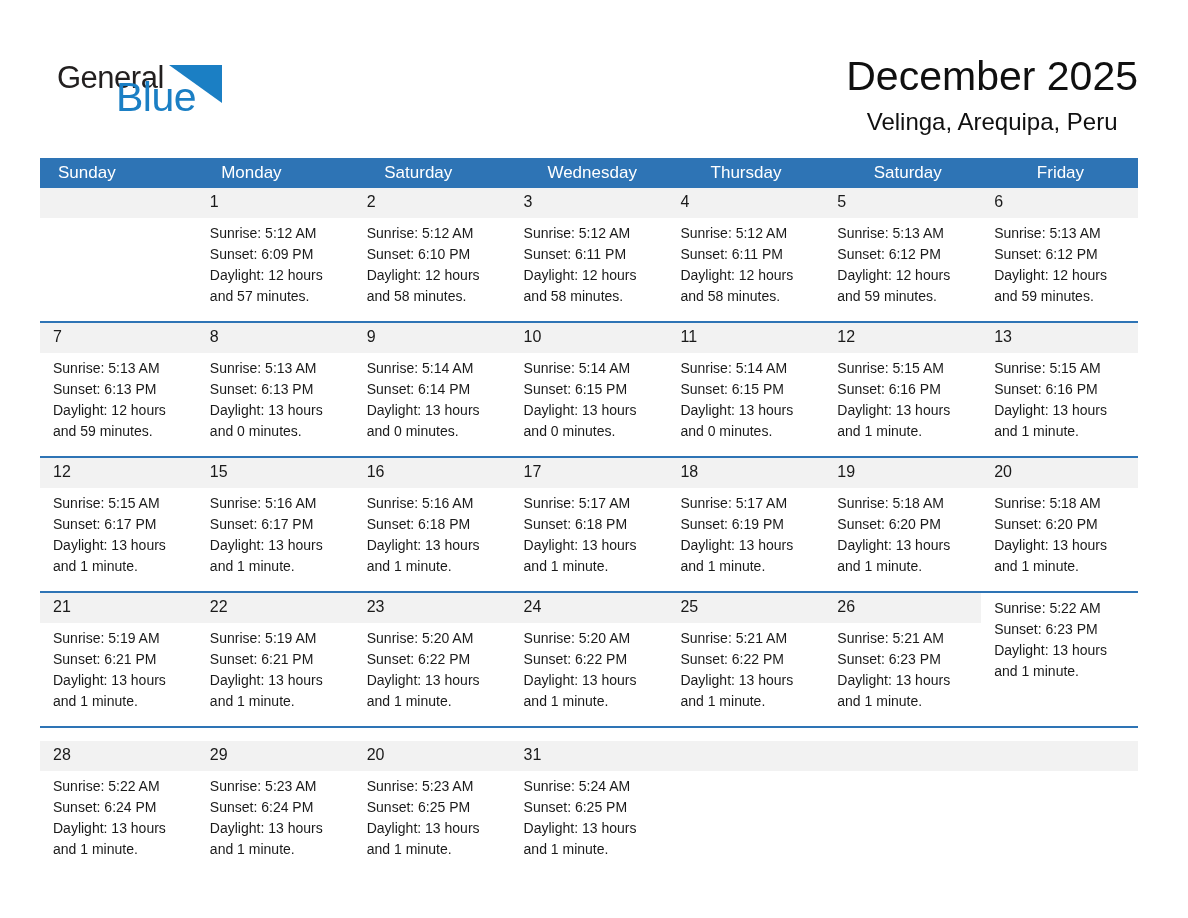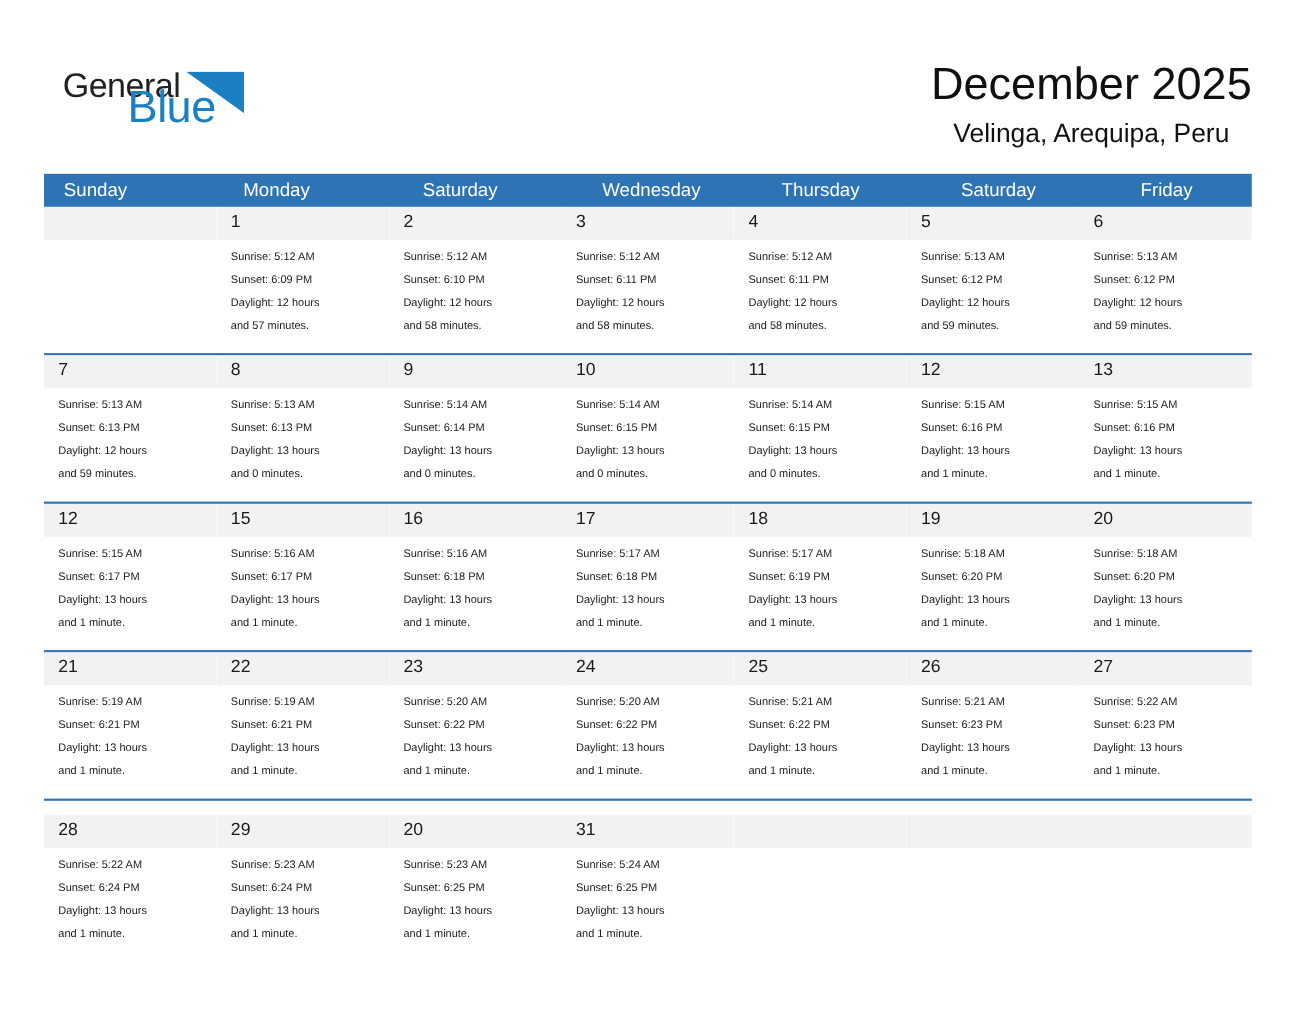--- a/index.html
+++ b/index.html
@@ -47,21 +47,21 @@
     border-bottom:2px solid var(--divider-blue,#2e74b5);
   }
   .week-row.last { border-bottom:none; height:133px;margin-top:13px; }
   .day-cell { flex:1 1 0; overflow:hidden; }
   .day-num {
     height:30px; background:var(--band-gray,#f2f2f2);
     font-size:16px; color:#1a1a1a; padding:5px 0 0 13px;
   }
   .day-body {
     padding:5px 2px 0 13px;
-    font-size:10px; line-height:21px; color:#1a1a1a;
+    font-size:14px; line-height:21px; color:#1a1a1a;
   }
 </style>
 </head>
 <body>
 
 <div class="page">
 
   <div class="logo">
     <span class="logo-general">General</span>
     <span class="logo-triangle"></span>
@@ -322,21 +322,20 @@
           <div class="day-cell">
             <div class="day-num">26</div>
             <div class="day-body">
               <div class="line">Sunrise: 5:21 AM</div>
               <div class="line">Sunset: 6:23 PM</div>
               <div class="line">Daylight: 13 hours</div>
               <div class="line">and 1 minute.</div>
             </div>
           </div>
           <div class="day-cell">
-            <div class="day-num">27</div>
             <div class="day-body">
               <div class="line">Sunrise: 5:22 AM</div>
               <div class="line">Sunset: 6:23 PM</div>
               <div class="line">Daylight: 13 hours</div>
               <div class="line">and 1 minute.</div>
             </div>
           </div>
         </div>
         <div class="week-row last">
           <div class="day-cell">

